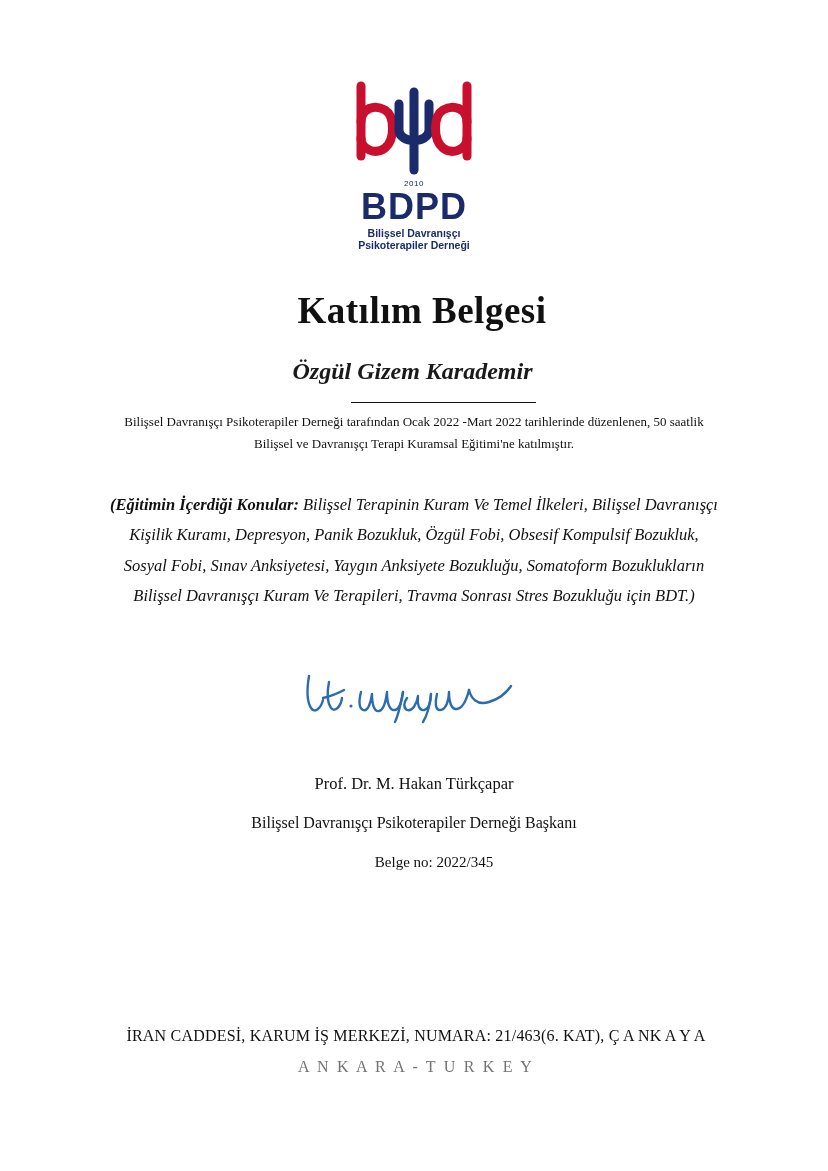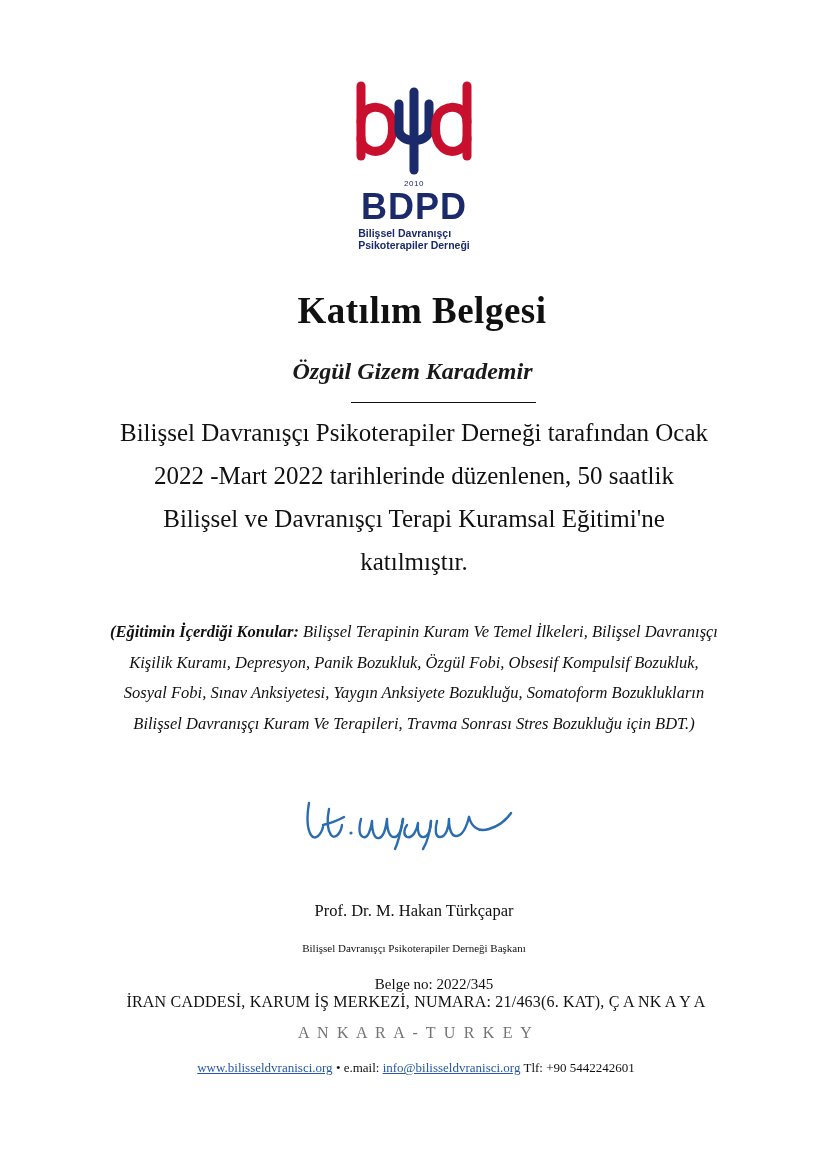--- a/index.html
+++ b/index.html
@@ -52,21 +52,21 @@
     color: #1b2a6b;
     line-height: 1;
     margin-top: 1px;
   }
   .logo-sub {
     font-family: "Liberation Sans", sans-serif;
     font-size: 10.5px;
     font-weight: bold;
     color: #1b2a6b;
     line-height: 1.15;
-    text-align: left;
+    text-align: center;
     margin-top: 2px;
   }
 
   
   .doc-title {
     text-align: center;
     font-family: "Liberation Serif", serif;
     font-weight: bold;
     font-size: 37px;
     letter-spacing: 0.5px;
@@ -92,21 +92,21 @@
     font-family: "Liberation Serif", serif;
     border-bottom: 1.6px solid #111;
     padding: 0 3px 18px 6px;
   }
 
   
   .body-text {
     width: 600px;
     margin: 26px auto 0 auto;
     text-align: center;
-    font-size: 25px;
+    font-size: 13px;
     line-height: 1.72;
     color: #111;
   }
 
   
   .topics {
     width: 610px;
     margin: 34px auto 0 auto;
     text-align: center;
     font-style: italic;
@@ -131,21 +131,21 @@
   .signer {
     margin-top: 48px;
     text-align: center;
     font-size: 16.5px;
     line-height: 1;
     color: #111;
   }
   .signer-role {
     margin-top: 22px;
     text-align: center;
-    font-size: 11px;
+    font-size: 16px;
     color: #111;
   }
   .doc-number {
     margin-top: 22px;
     text-align: center;
     font-size: 15px;
     color: #111;
     padding-left: 40px;
   }
 
@@ -236,18 +236,15 @@
     </svg>
   </div>
 
   <div class="signer">Prof. Dr. M. Hakan Türkçapar</div>
   <div class="signer-role">Bilişsel Davranışçı Psikoterapiler Derneği Başkanı</div>
   <div class="doc-number">Belge no: 2022/345</div>
 
   <div class="footer">
     <div class="footer-addr1">İRAN CADDESİ, KARUM İŞ MERKEZİ, NUMARA: 21/463(6. KAT), Ç A NK A Y A</div>
     <div class="footer-addr2">A N K A R A - T U R K E Y</div>
-    <div class="footer-contact">
-      <a href="#">www.bilisseldvranisci.org</a><span class="footer-sep"> • e.mail: </span><a href="#">info@bilisseldvranisci.org</a><span class="footer-sep"> Tlf: +90 5442242601</span>
-    </div>
   </div>
 
 </div>
 
 </body></html>

